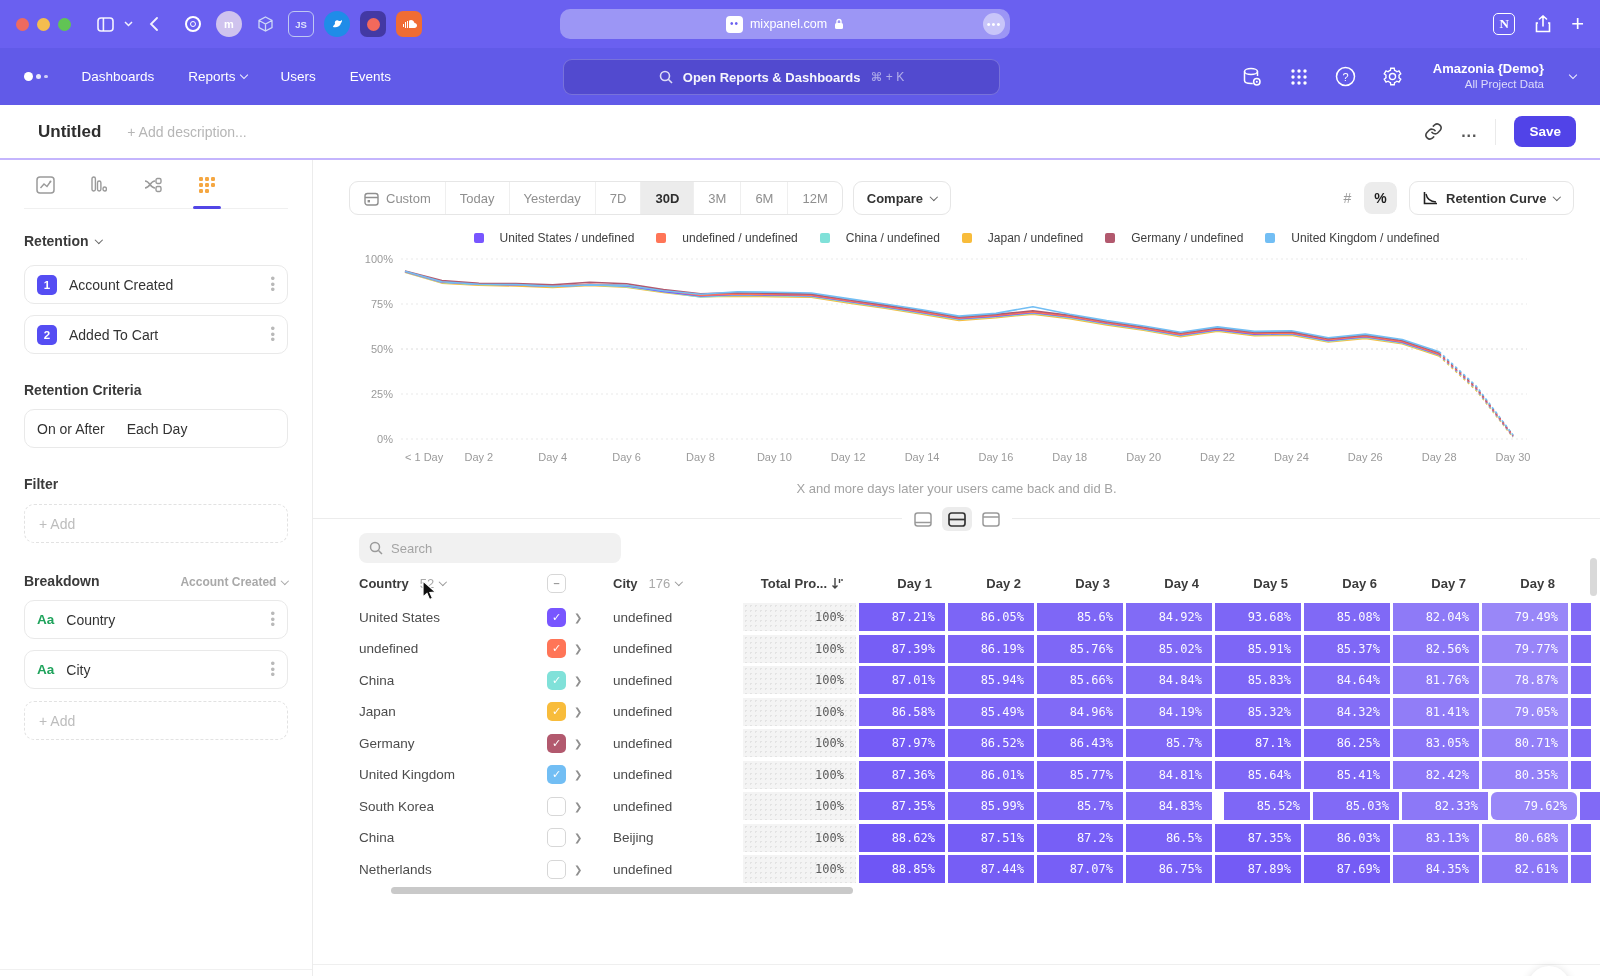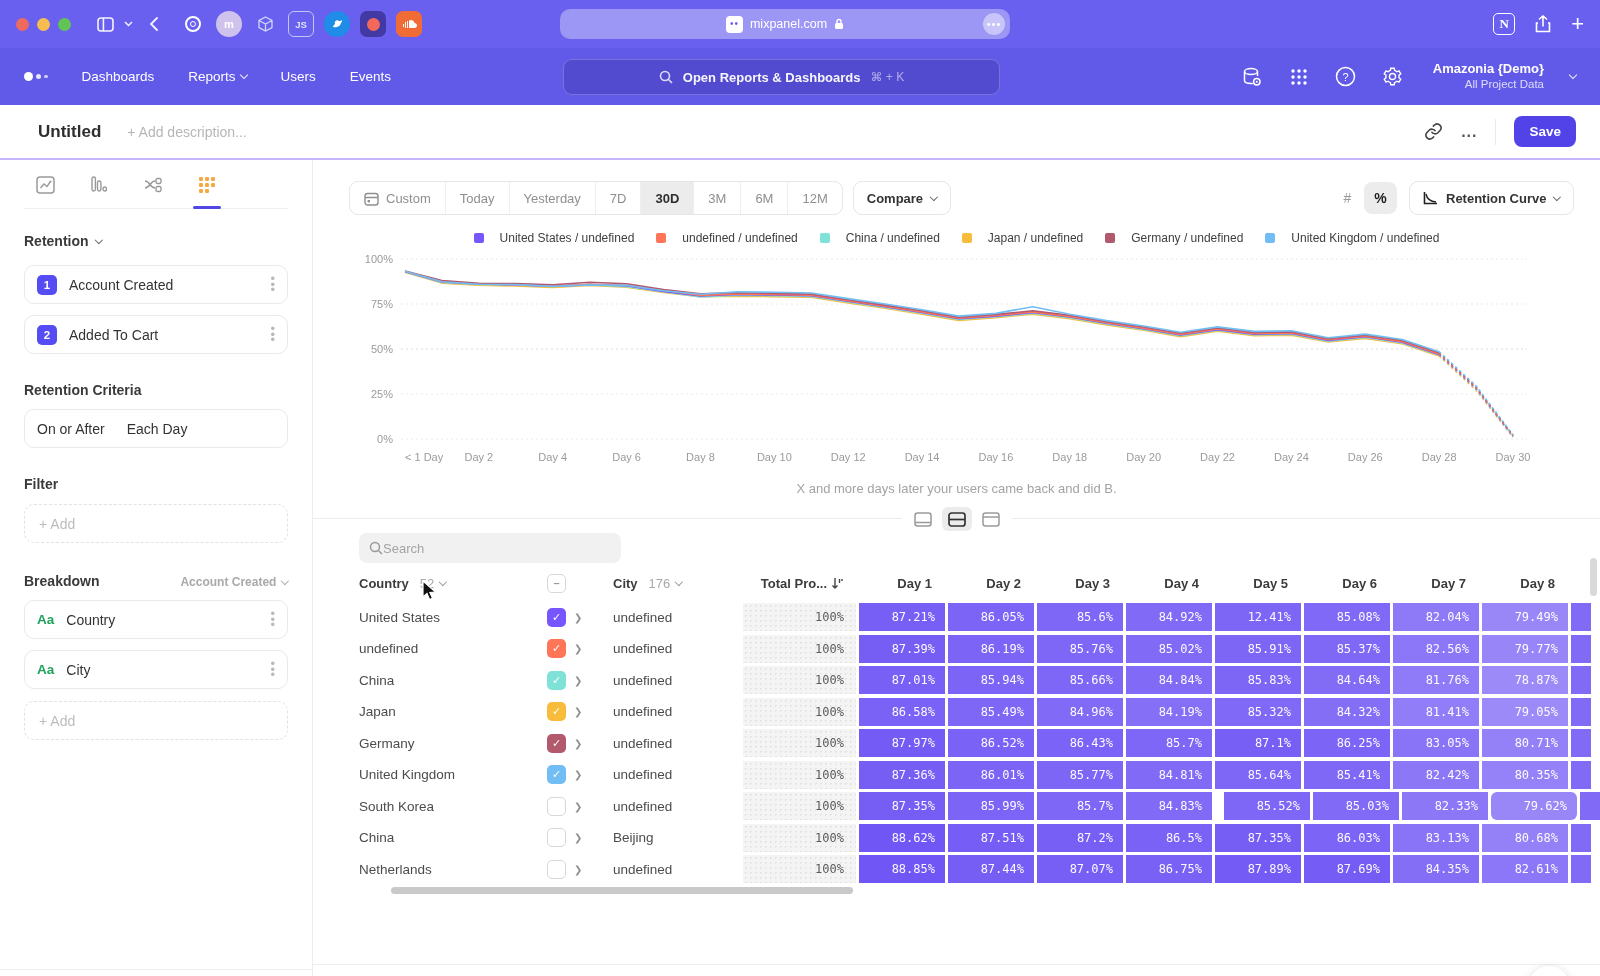--- a/index.html
+++ b/index.html
@@ -91,21 +91,21 @@
   .chart-caption { text-align:center; font-size:13px; color:#a3a3a3; margin-top:6px; }
 
   
   .split-divider { position:relative; border-top:1px solid #ececec; margin-top:22px; }
   .view-toggle { position:absolute; left:50%; top:-16px; transform:translateX(-50%); background:#fff; display:flex; padding:4px 6px; gap:4px; border-radius:9px; }
   .vt { width:30px; height:24px; border-radius:6px; display:flex; align-items:center; justify-content:center; cursor:pointer; }
   .vt.sel { background:#ececec; }
 
   
   .tbl-area { padding:14px 0 0 46px; position:relative; }
-  .search-box { width:262px; height:30px; background:#f1f1f1; border-radius:8px; display:flex; align-items:center; padding:0 10px; }
+  .search-box { width:262px; height:30px; background:#f1f1f1; border-radius:8px; display:flex; align-items:center; padding:0 10px; gap:8px; }
   .search-box input { border:none; background:transparent; outline:none; font-size:13px; color:#555; width:220px; font-family:"Liberation Sans",sans-serif; }
   .search-box input::placeholder { color:#a4a4a4; }
   .thead { display:flex; align-items:center; height:40px; font-size:13px; color:#3c3c3c; font-weight:bold; }
   .th-count { color:#a9a9a9; font-weight:normal; margin-left:5px; }
   .col-name { width:188px; display:flex; align-items:center; gap:6px; }
   .col-check { width:66px; display:flex; align-items:center; gap:8px; }
   .col-city { width:130px; display:flex; align-items:center; gap:6px; }
   .col-total { width:113px; display:flex; align-items:center; justify-content:flex-end; gap:4px; padding-right:12px; }
   .col-day { width:86px; margin-left:3px; text-align:right; padding-right:13px; }
   .trow { display:flex; align-items:center; height:28px; margin-bottom:3.5px; font-size:13.5px; color:#4c4c4c; }
@@ -558,21 +558,21 @@
             <div class="col-check">
               <span class="cb on" style="background: rgb(120, 86, 255);">✓</span>
               <span class="rchev">❯</span>
             </div>
             <div class="col-city">undefined</div>
             <div class="total-cell">100%</div>
             <div class="day-cell" style="background: rgba(97, 69, 244, 0.863);">87.21%</div>
             <div class="day-cell" style="background: rgba(97, 69, 244, 0.827);">86.05%</div>
             <div class="day-cell" style="background: rgba(97, 69, 244, 0.816);">85.6%</div>
             <div class="day-cell" style="background: rgba(97, 69, 244, 0.796);">84.92%</div>
-            <div class="day-cell" style="background: rgba(97, 69, 244, 0.824);">12.41%</div>
+            <div class="day-cell" style="background: rgba(97, 69, 244, 0.824);">93.68%</div>
             <div class="day-cell" style="background: rgba(97, 69, 244, 0.804);">85.08%</div>
             <div class="day-cell" style="background: rgba(97, 69, 244, 0.718);">82.04%</div>
             <div class="day-cell" style="background: rgba(97, 69, 244, 0.647);">79.49%</div>
             <div class="day-cell" style="width: 20px; background: rgba(97, 69, 244, 0.8);"></div>
           </div>
           <div class="trow">
             <div class="col-name">undefined</div>
             <div class="col-check">
               <span class="cb on" style="background: rgb(255, 117, 87);">✓</span>
               <span class="rchev">❯</span>

